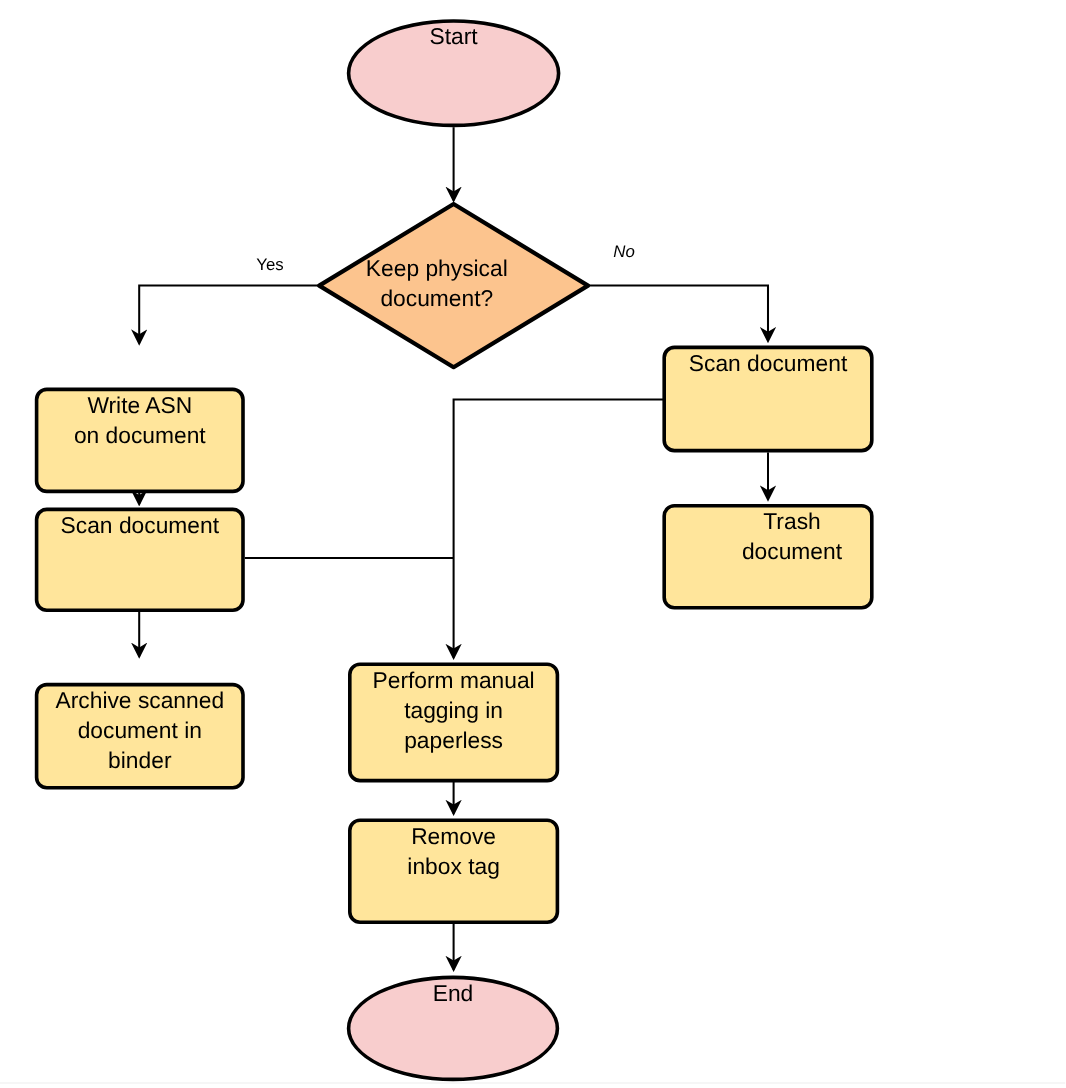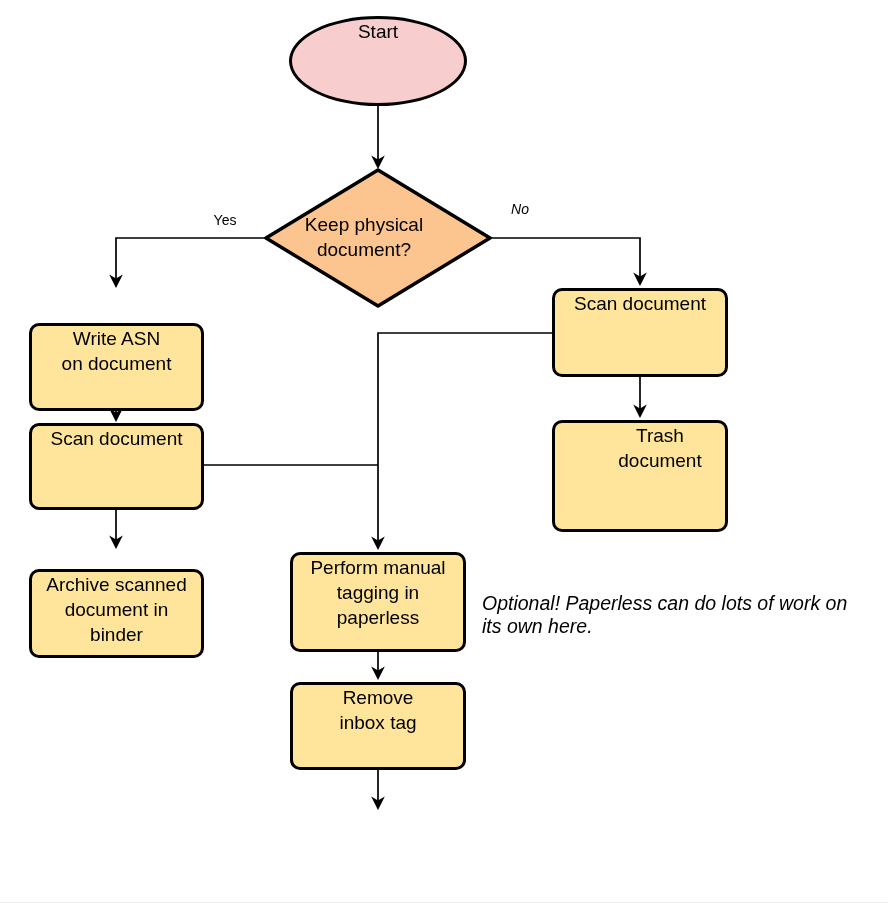--- a/index.html
+++ b/index.html
@@ -126,34 +126,35 @@
   <div class="node process" style="left:29px; top:569px; width:175px; height:89px;">
     <span>Archive scanned
 document in
 binder</span>
   </div>
 
   <div class="node process" style="left:552px; top:288px; width:176px; height:89px;">
     <span>Scan document</span>
   </div>
 
-  <div class="node process" style="left:552px; top:420px; width:176px; height:112px;padding-left:40px;">
+  <div class="node process" style="left:552px; top:420px; width:176px; height:88px;padding-left:40px;">
     <span>Trash document</span>
   </div>
 
   <div class="node process" style="left:290px; top:552px; width:176px; height:100px;">
     <span>Perform manual
 tagging in
 paperless</span>
   </div>
 
-  <div class="note" style="left:482px; top:592px; width:400px;">Optional! Paperless can do lots of work on
-its own here.</div>
 
   <div class="node process" style="left:290px; top:682px; width:176px; height:88px;">
     <span>Remove
 inbox tag</span>
   </div>
 
+  <div class="node terminator" style="left:289px; top:813px; width:177px; height:88px;">
+    <span>End</span>
+  </div>
 
   <div class="bottom-divider"></div>
 
 </div>
 
 </body></html>

